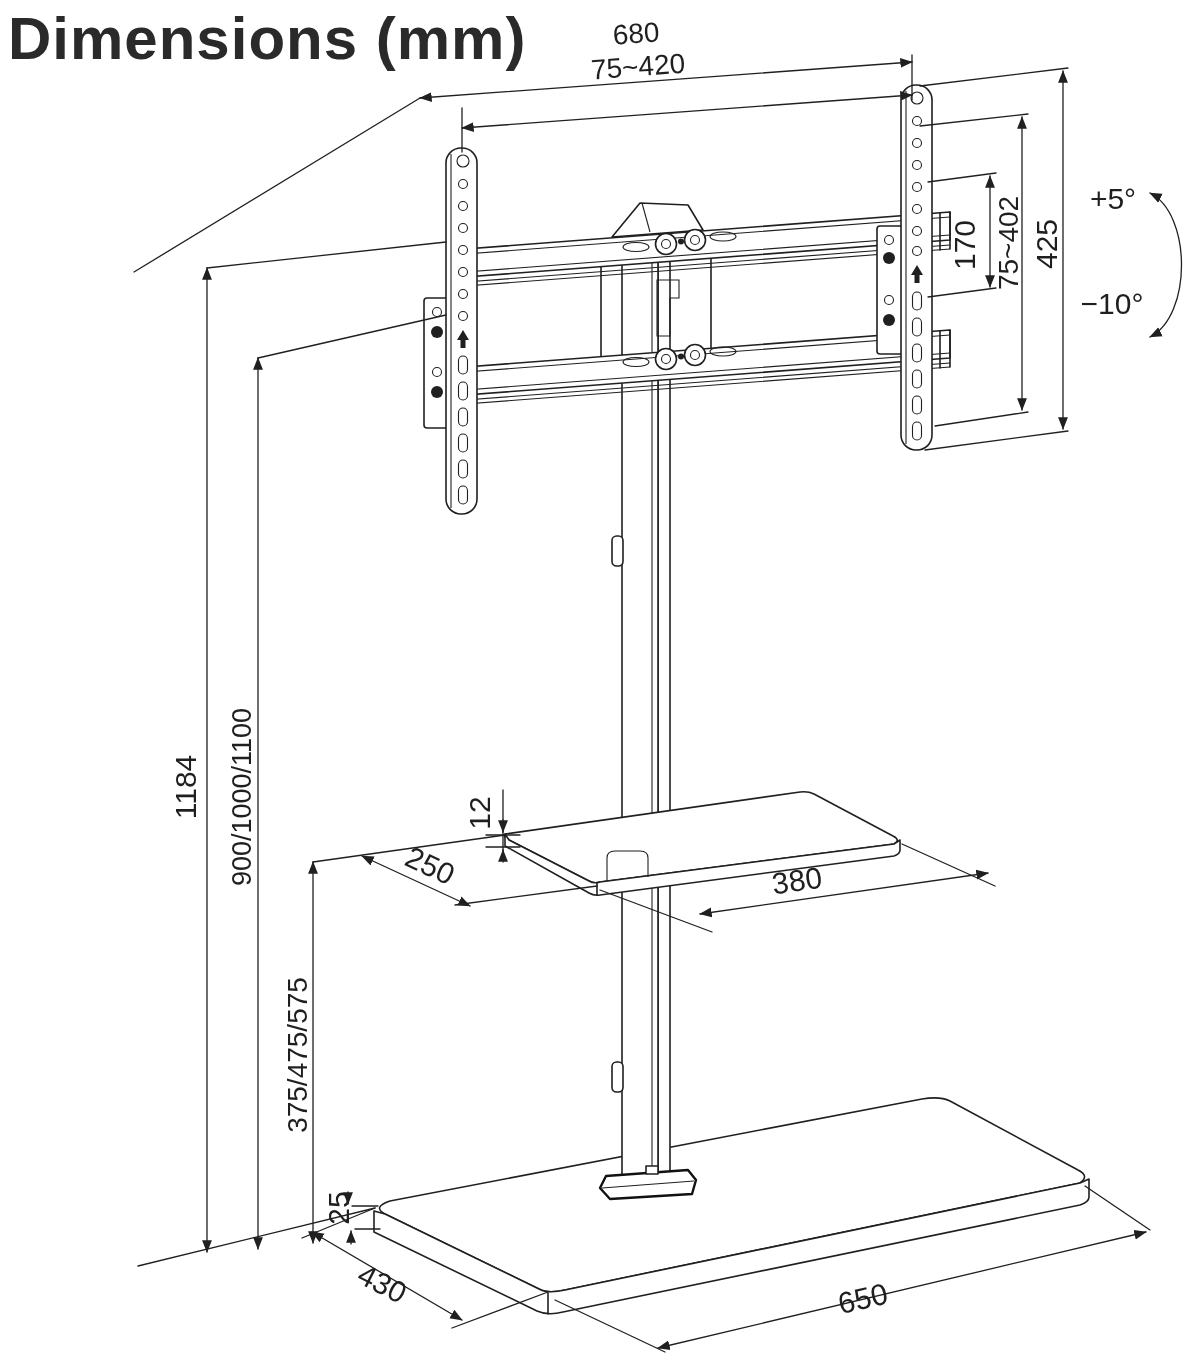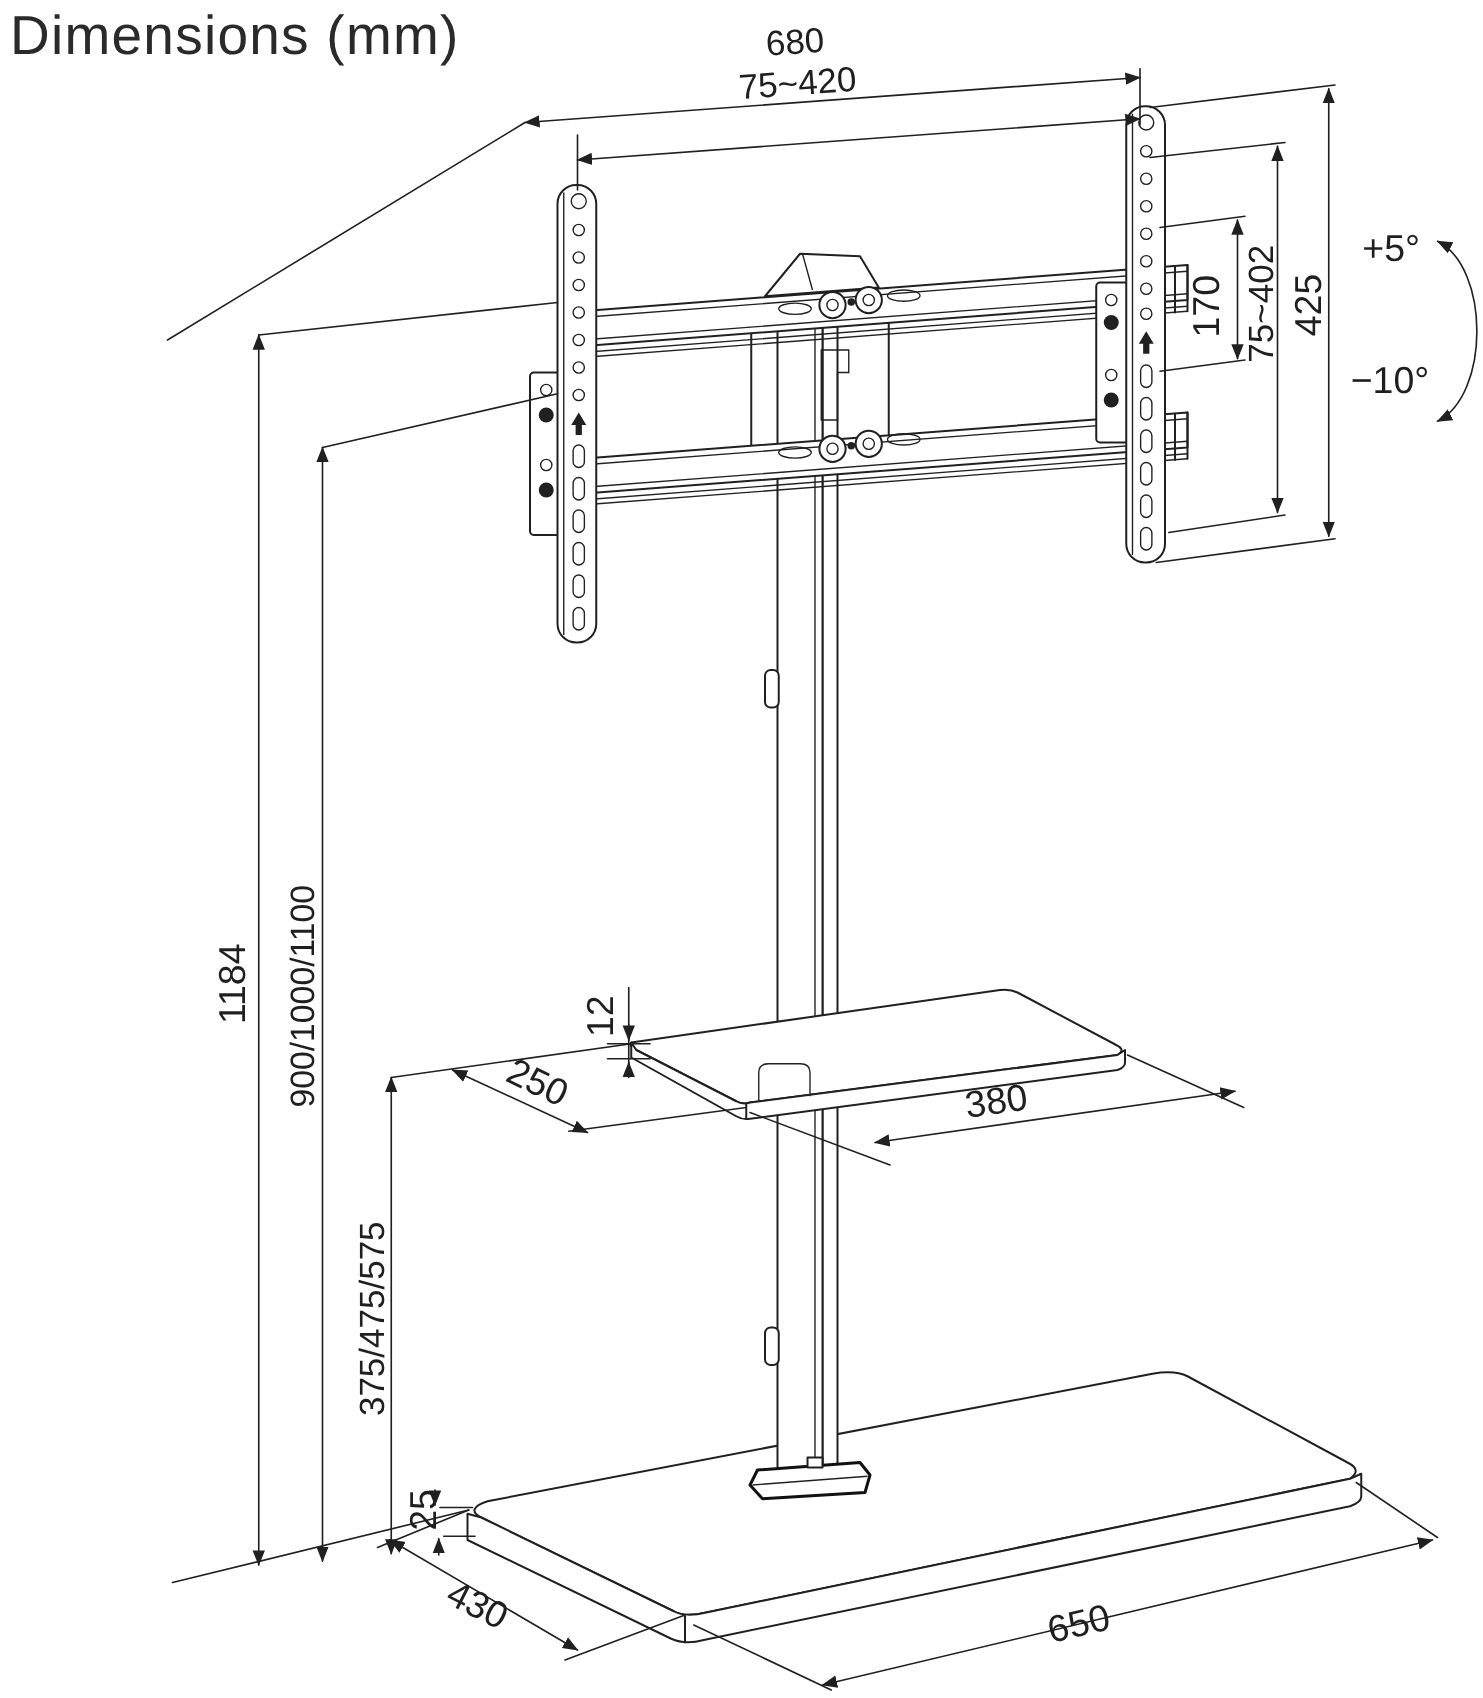--- a/index.html
+++ b/index.html
@@ -1,18 +1,18 @@
 <!DOCTYPE html>
 <html><head>
 <meta charset="utf-8">
 <style>
   html,body{margin:0;padding:0;background:#ffffff;}
   .canvas{position:relative;width:1186px;height:1358px;background:#fff;overflow:hidden;
           font-family:"Liberation Sans",sans-serif;}
-  .title{position:absolute;left:8px;top:4px;font-size:44px;font-weight:400;
+  .title{position:absolute;left:8px;top:4px;font-size:60px;font-weight:700;
          letter-spacing:1px;color:#2a2a2a;white-space:nowrap;}
   svg{position:absolute;left:0;top:0;}
   svg .ln{stroke:#202020;stroke-width:1.6;fill:none;stroke-linecap:round;stroke-linejoin:round;}
   svg .thin{stroke:#202020;stroke-width:1.1;fill:none;}
   svg .dim{stroke:#202020;stroke-width:1.3;fill:none;stroke-linecap:round;}
   svg .wht{fill:#ffffff;}
   svg .blk{fill:#202020;stroke:none;}
   svg .thick{stroke:#111;stroke-width:2.4;fill:#fff;stroke-linejoin:round;}
   svg text{fill:#1f1f1f;font-family:"Liberation Sans",sans-serif;font-size:30px;}
   svg text.sm{font-size:28px;}

